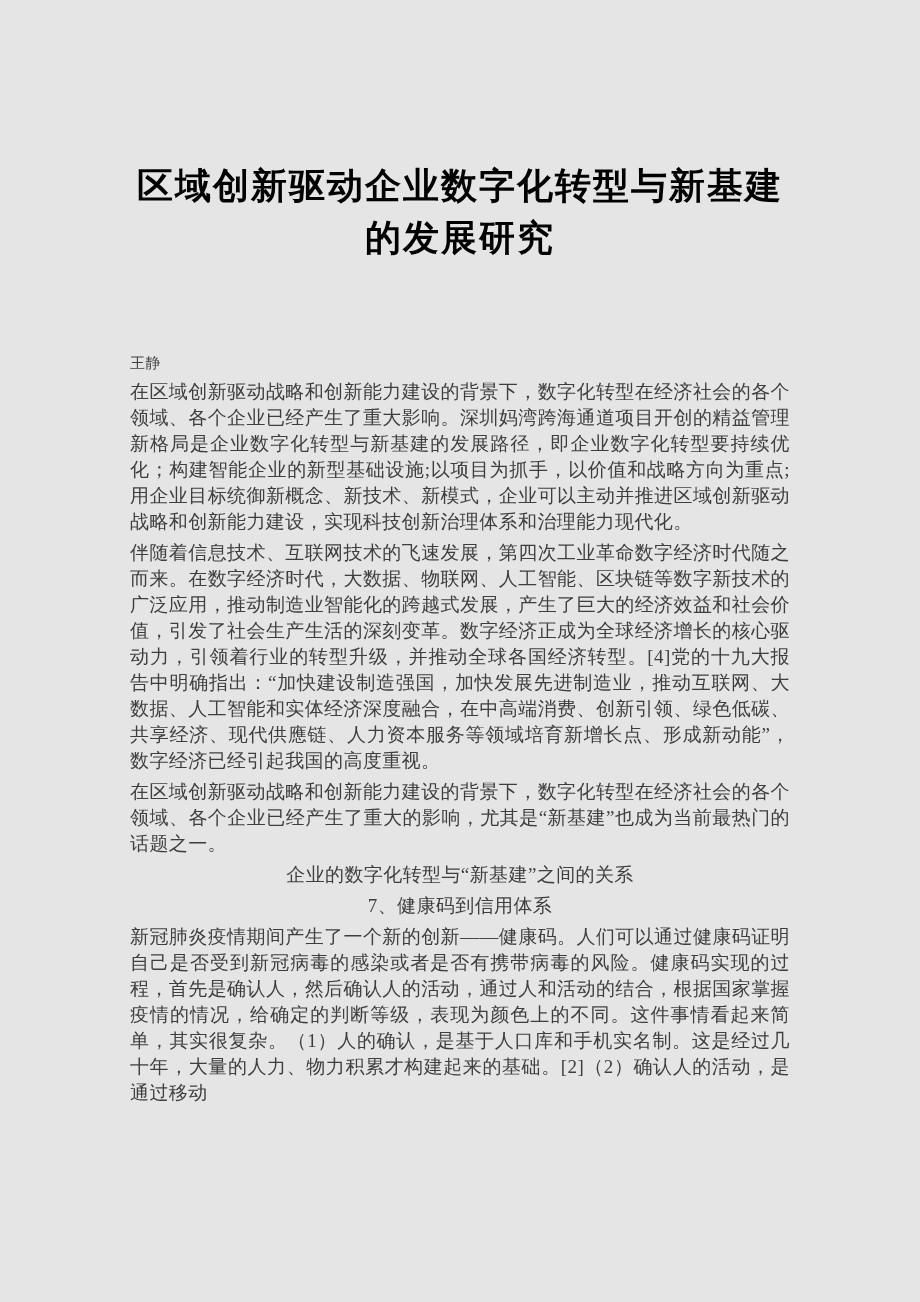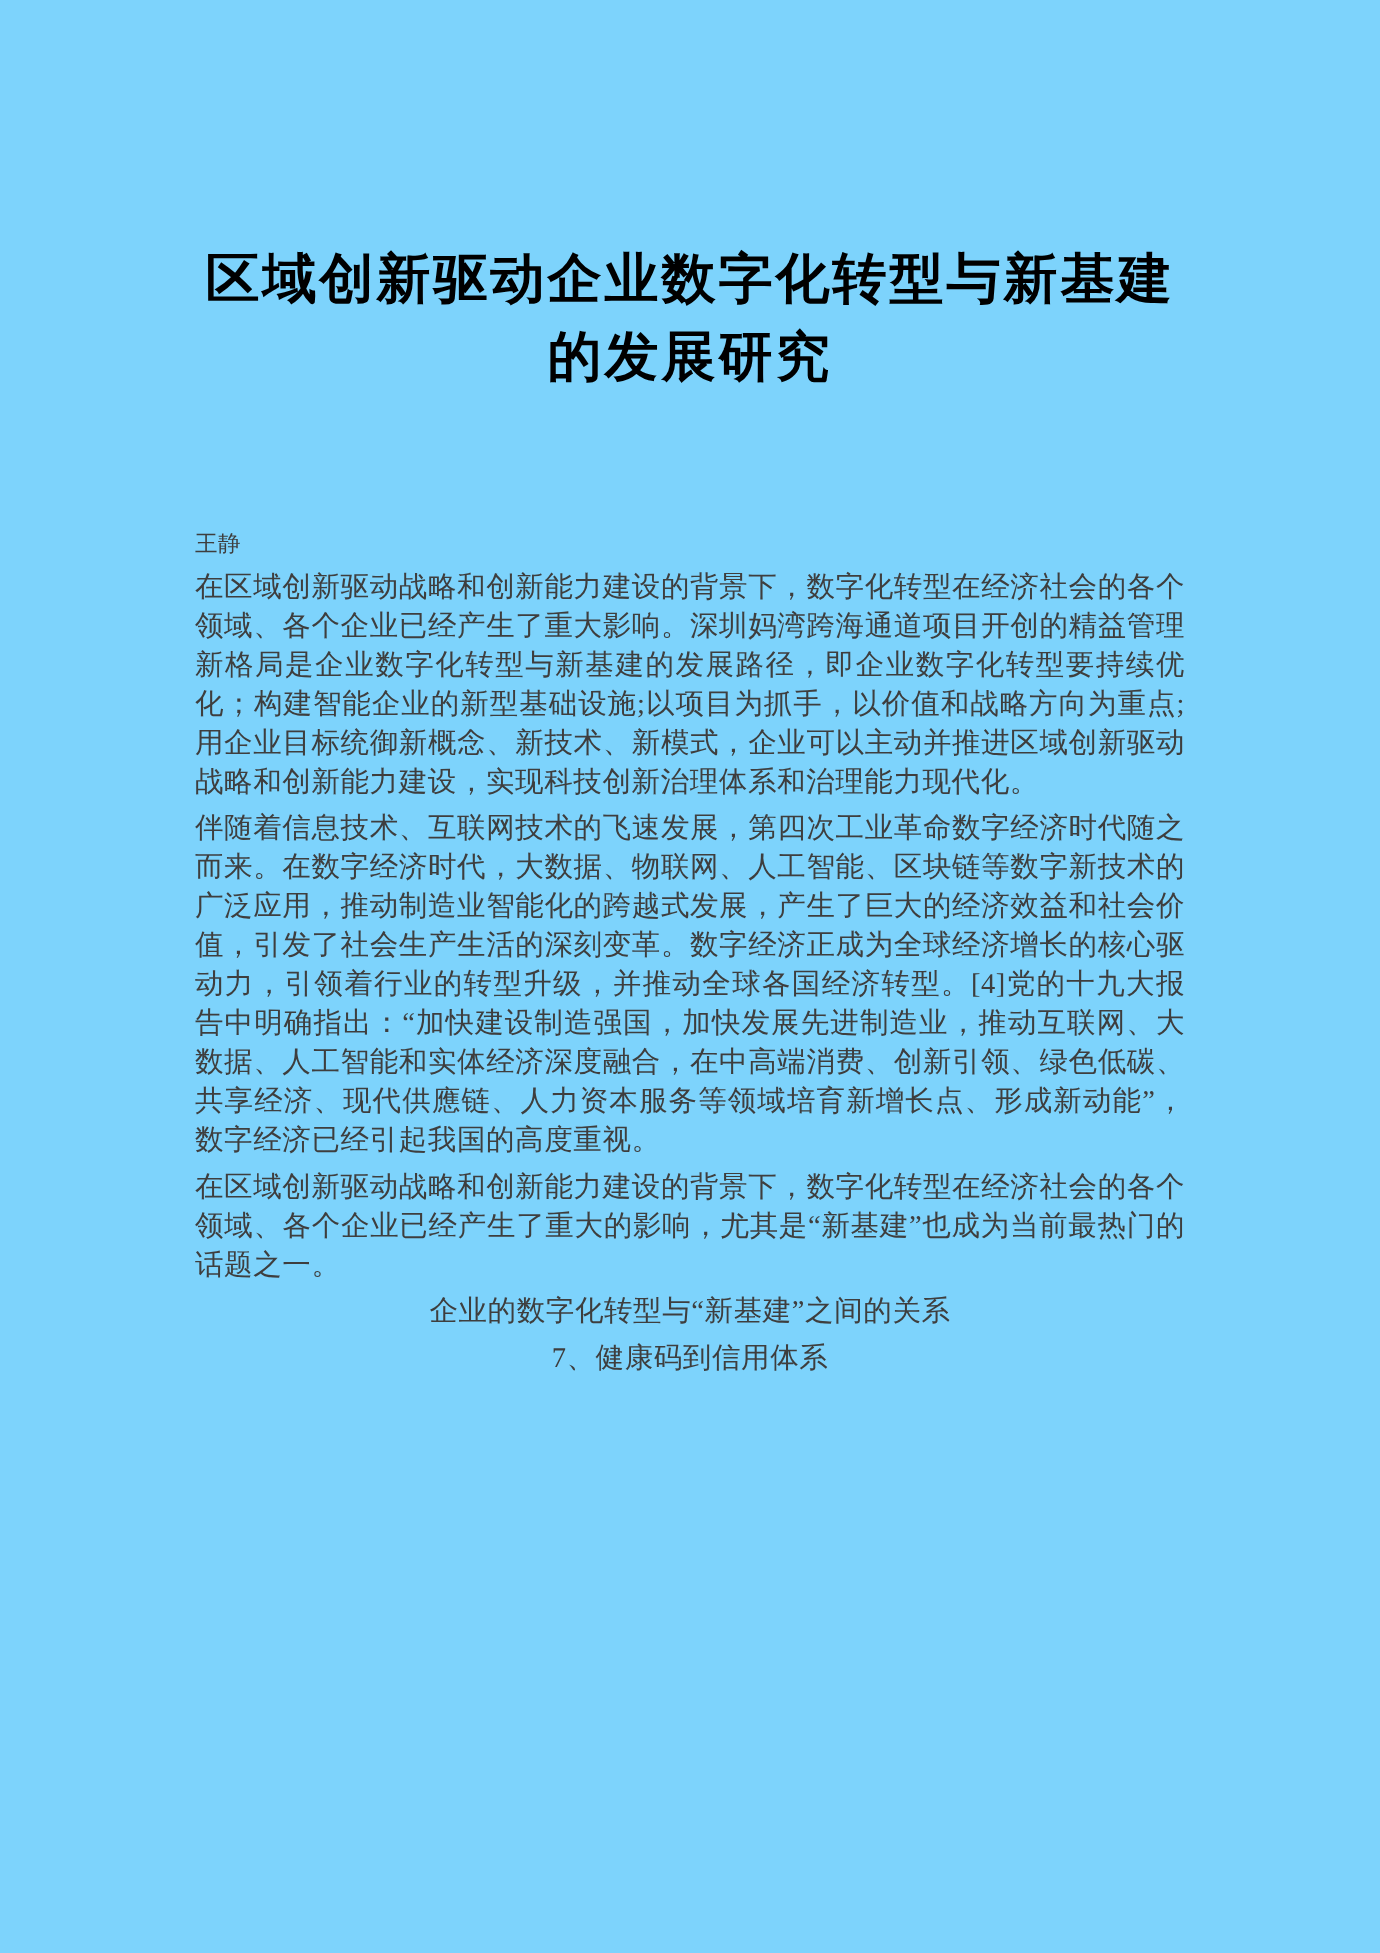--- a/index.html
+++ b/index.html
@@ -4,21 +4,21 @@
 <style>
   html, body {
     margin: 0;
     padding: 0;
     background: #ffffff;
   }
   .page {
     position: relative;
     width: 920px;
     height: 1302px;
-    background: #7dd3fc;
+    background: #e5e5e5;
     overflow: hidden;
     font-family: "Liberation Serif", "DejaVu Serif", serif;
   }
   .content {
     margin-left: 130px;
     width: 660px;
     padding-top: 160px;
   }
   .doc-title {
     margin: 0 0 86px 0;
@@ -64,15 +64,16 @@
 
     <p class="para">伴随着信息技术、互联网技术的飞速发展，第四次工业革命数字经济时代随之而来。在数字经济时代，大数据、物联网、人工智能、区块链等数字新技术的广泛应用，推动制造业智能化的跨越式发展，产生了巨大的经济效益和社会价值，引发了社会生产生活的深刻变革。数字经济正成为全球经济增长的核心驱动力，引领着行业的转型升级，并推动全球各国经济转型。[4]党的十九大报告中明确指出：“加快建设制造强国，加快发展先进制造业，推动互联网、大数据、人工智能和实体经济深度融合，在中高端消费、创新引领、绿色低碳、共享经济、现代供應链、人力资本服务等领域培育新增长点、形成新动能”，数字经济已经引起我国的高度重视。</p>
 
 
     <p class="para">在区域创新驱动战略和创新能力建设的背景下，数字化转型在经济社会的各个领域、各个企业已经产生了重大的影响，尤其是“新基建”也成为当前最热门的话题之一。</p>
 
     <p class="para heading-line">企业的数字化转型与“新基建”之间的关系</p>
 
     <p class="para heading-line">7、健康码到信用体系</p>
 
+    <p class="para">新冠肺炎疫情期间产生了一个新的创新——健康码。人们可以通过健康码证明自己是否受到新冠病毒的感染或者是否有携带病毒的风险。健康码实现的过程，首先是确认人，然后确认人的活动，通过人和活动的结合，根据国家掌握疫情的情况，给确定的判断等级，表现为颜色上的不同。这件事情看起来简单，其实很复杂。（1）人的确认，是基于人口库和手机实名制。这是经过几十年，大量的人力、物力积累才构建起来的基础。[2]（2）确认人的活动，是通过移动</p>
 
   </div>
 </div>
 
 </body></html>

